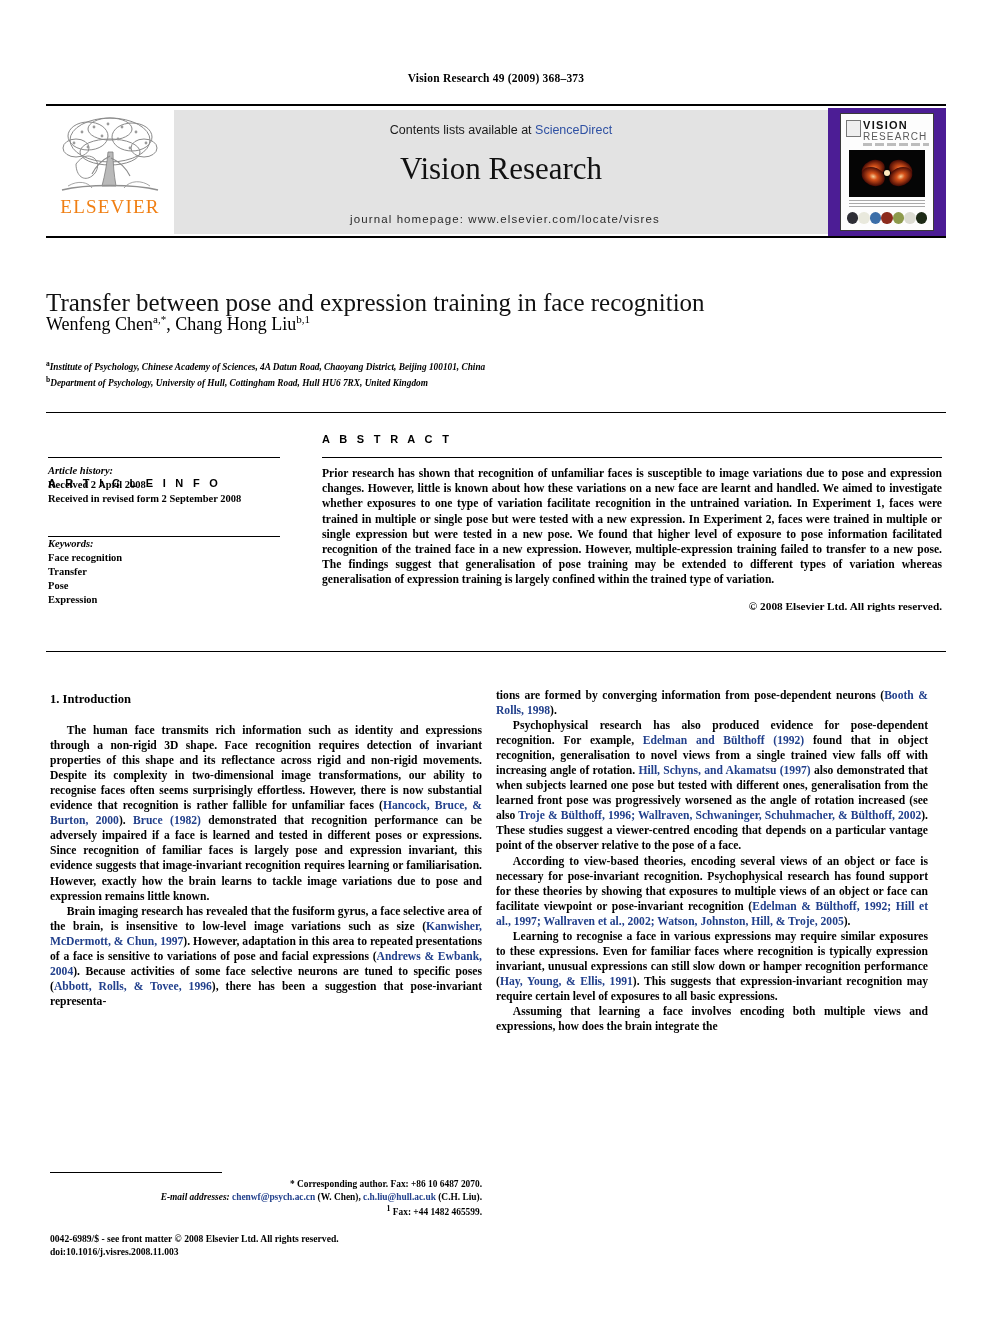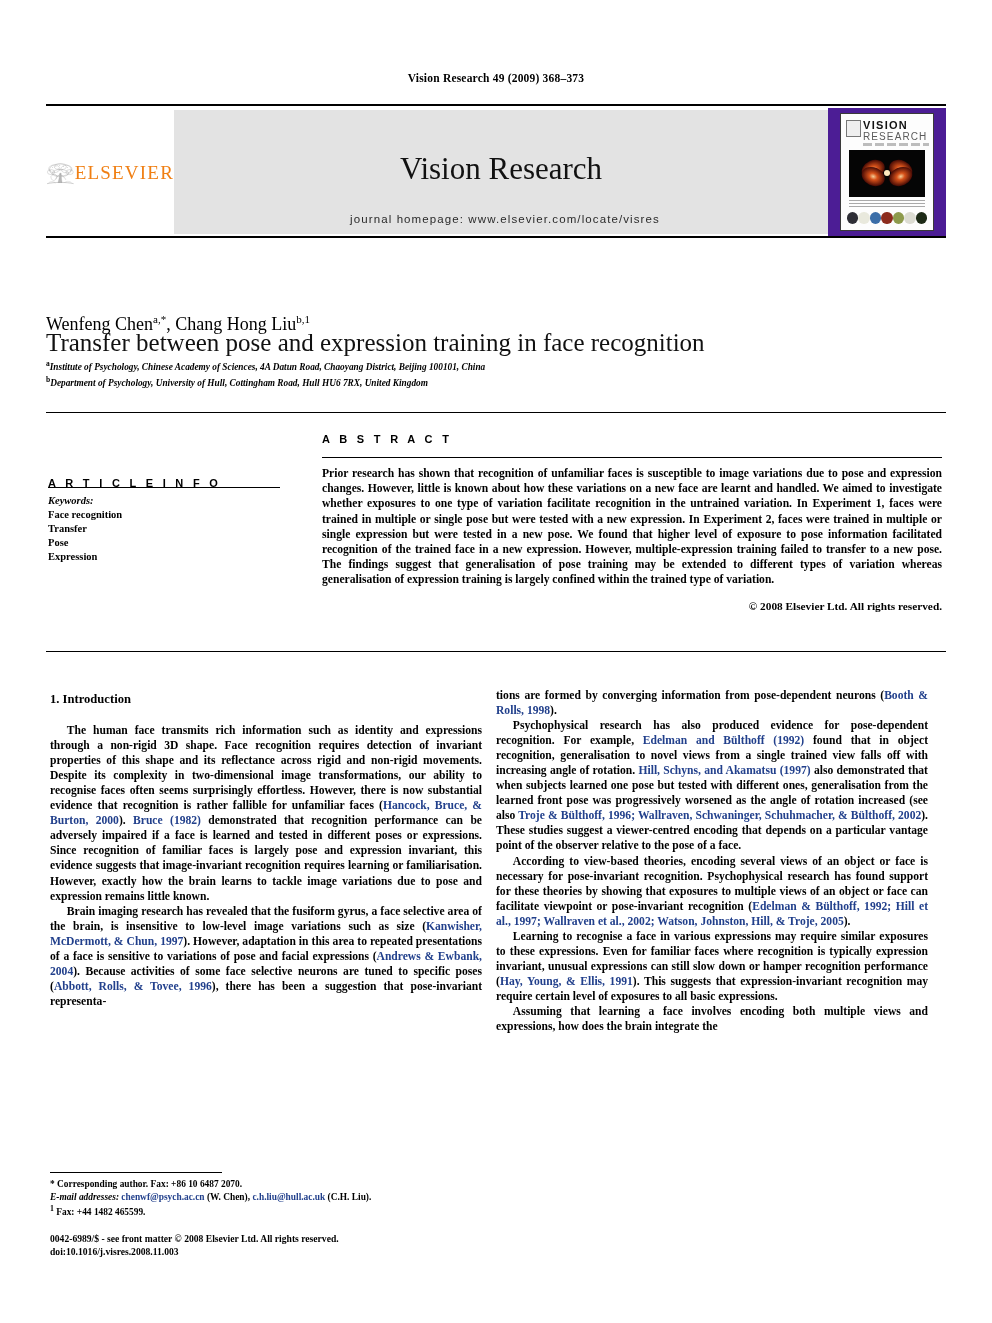--- a/index.html
+++ b/index.html
@@ -55,21 +55,21 @@
     align-items: stretch;
   }
 
   
   .elsevier-block {
     width: 128px;
     flex: 0 0 128px;
     position: relative;
     background: #fff;
     display: flex;
-    flex-direction: row;
+    flex-direction: column;
     align-items: center;
     justify-content: flex-start;
     padding-top: 4px;
     box-sizing: border-box;
   }
   .tree-svg { display: block; }
   .elsevier-word {
     font-family: "Liberation Serif", "DejaVu Serif", serif;
     font-size: 19px;
     letter-spacing: 1.2px;
@@ -193,21 +193,20 @@
   }
 
   
   .article-title {
     position: absolute;
     left: 46px; top: 288px;
     width: 880px;
     font-size: 25px;
     line-height: 30px;
     color: #111;
-    margin-top: 40px;
   }
   .authors {
     position: absolute;
     left: 46px; top: 309px;
     width: 880px;
     font-size: 18px;
     line-height: 20px;
   }
   .authors sup { font-size: 11px; }
   .affiliations {
@@ -262,21 +261,21 @@
     font-style: italic;
     font-weight: bold;
     font-size: 10.5px;
     line-height: 14px;
   }
   .hist-line, .kw-line {
     font-size: 10.5px;
     line-height: 14px;
     font-weight: bold;
   }
-  .kw-block { margin-top: 30px; padding-top: 6px; }
+  .kw-block { margin-top: 30px; }
 
   .abstract-text {
     padding-top: 8px;
     font-size: 11.6px;
     line-height: 15.2px;
     text-align: justify;
     font-weight: bold;
   }
   .copyright {
     margin-top: 12px;
@@ -317,21 +316,21 @@
     border-top: 0.9px solid #000;
   }
   .footnotes {
     position: absolute;
     left: 50px; top: 1178px;
     width: 432px;
     font-size: 9.4px;
     line-height: 12.6px;
     font-weight: bold;
   }
-  .footnotes .fn { display: block; text-indent: -11px; padding-left: 11px; }
+  .footnotes .fn { display: block; text-indent: -11px; padding-left: 11px; text-align: right; }
   .footnotes em { font-style: italic; }
   .mail { color: #22408c; }
 
   .imprint {
     position: absolute;
     left: 50px; top: 1232px;
     width: 500px;
     font-size: 9.6px;
     line-height: 13px;
     font-weight: bold;
@@ -376,20 +375,23 @@
           <path d="M53 46 C62 50 68 56 72 64" stroke="#8a8a8a" stroke-width="1.1" fill="none"></path>
           <path d="M18 52 C24 44 30 42 36 46 C42 50 40 60 34 64 C26 70 18 64 18 52 Z" fill="none" stroke="#8f8f8f" stroke-width="1"></path>
           <path d="M4 78 C28 72 76 72 100 78" stroke="#8f8f8f" stroke-width="1.6" fill="none"></path>
           <path d="M10 74 C20 68 30 70 34 76" stroke="#9b9b9b" stroke-width="0.9" fill="none"></path>
           <path d="M66 76 C72 68 84 68 92 74" stroke="#9b9b9b" stroke-width="0.9" fill="none"></path>
         </svg>
         <div class="elsevier-word">ELSEVIER</div>
       </div>
 
       <div class="journal-panel">
+        <div class="contents-line">
+          <span>Contents lists available at </span><a class="sciencedirect" href="#" style="text-decoration:none;">ScienceDirect</a>
+        </div>
         <div class="journal-title">Vision Research</div>
         <div class="homepage-line">journal homepage: www.elsevier.com/locate/visres</div>
       </div>
 
       <div class="cover-block">
         <div class="cover">
           <div class="cover-badge"></div>
           <div class="cover-vision">VISION</div>
           <div class="cover-research">RESEARCH</div>
           <div class="cover-sub"></div>
@@ -438,20 +440,25 @@
   <div class="affiliations">
     <div><sup>a</sup><span>Institute of Psychology, Chinese Academy of Sciences, 4A Datun Road, Chaoyang District, Beijing 100101, China</span></div>
     <div><sup>b</sup><span>Department of Psychology, University of Hull, Cottingham Road, Hull HU6 7RX, United Kingdom</span></div>
   </div>
 
   <div class="band">
     <div class="band-head info-head">A R T I C L E  I N F O</div>
     <div class="band-head abs-head">A B S T R A C T</div>
 
     <div class="info-col">
+      <div class="rule hist-block">
+        <div class="hist-label">Article history:</div>
+        <div class="hist-line">Received 2 April 2008</div>
+        <div class="hist-line">Received in revised form 2 September 2008</div>
+      </div>
       <div class="rule kw-block">
         <div class="kw-label">Keywords:</div>
         <div class="kw-line">Face recognition</div>
         <div class="kw-line">Transfer</div>
         <div class="kw-line">Pose</div>
         <div class="kw-line">Expression</div>
       </div>
     </div>
 
     <div class="abs-col">

